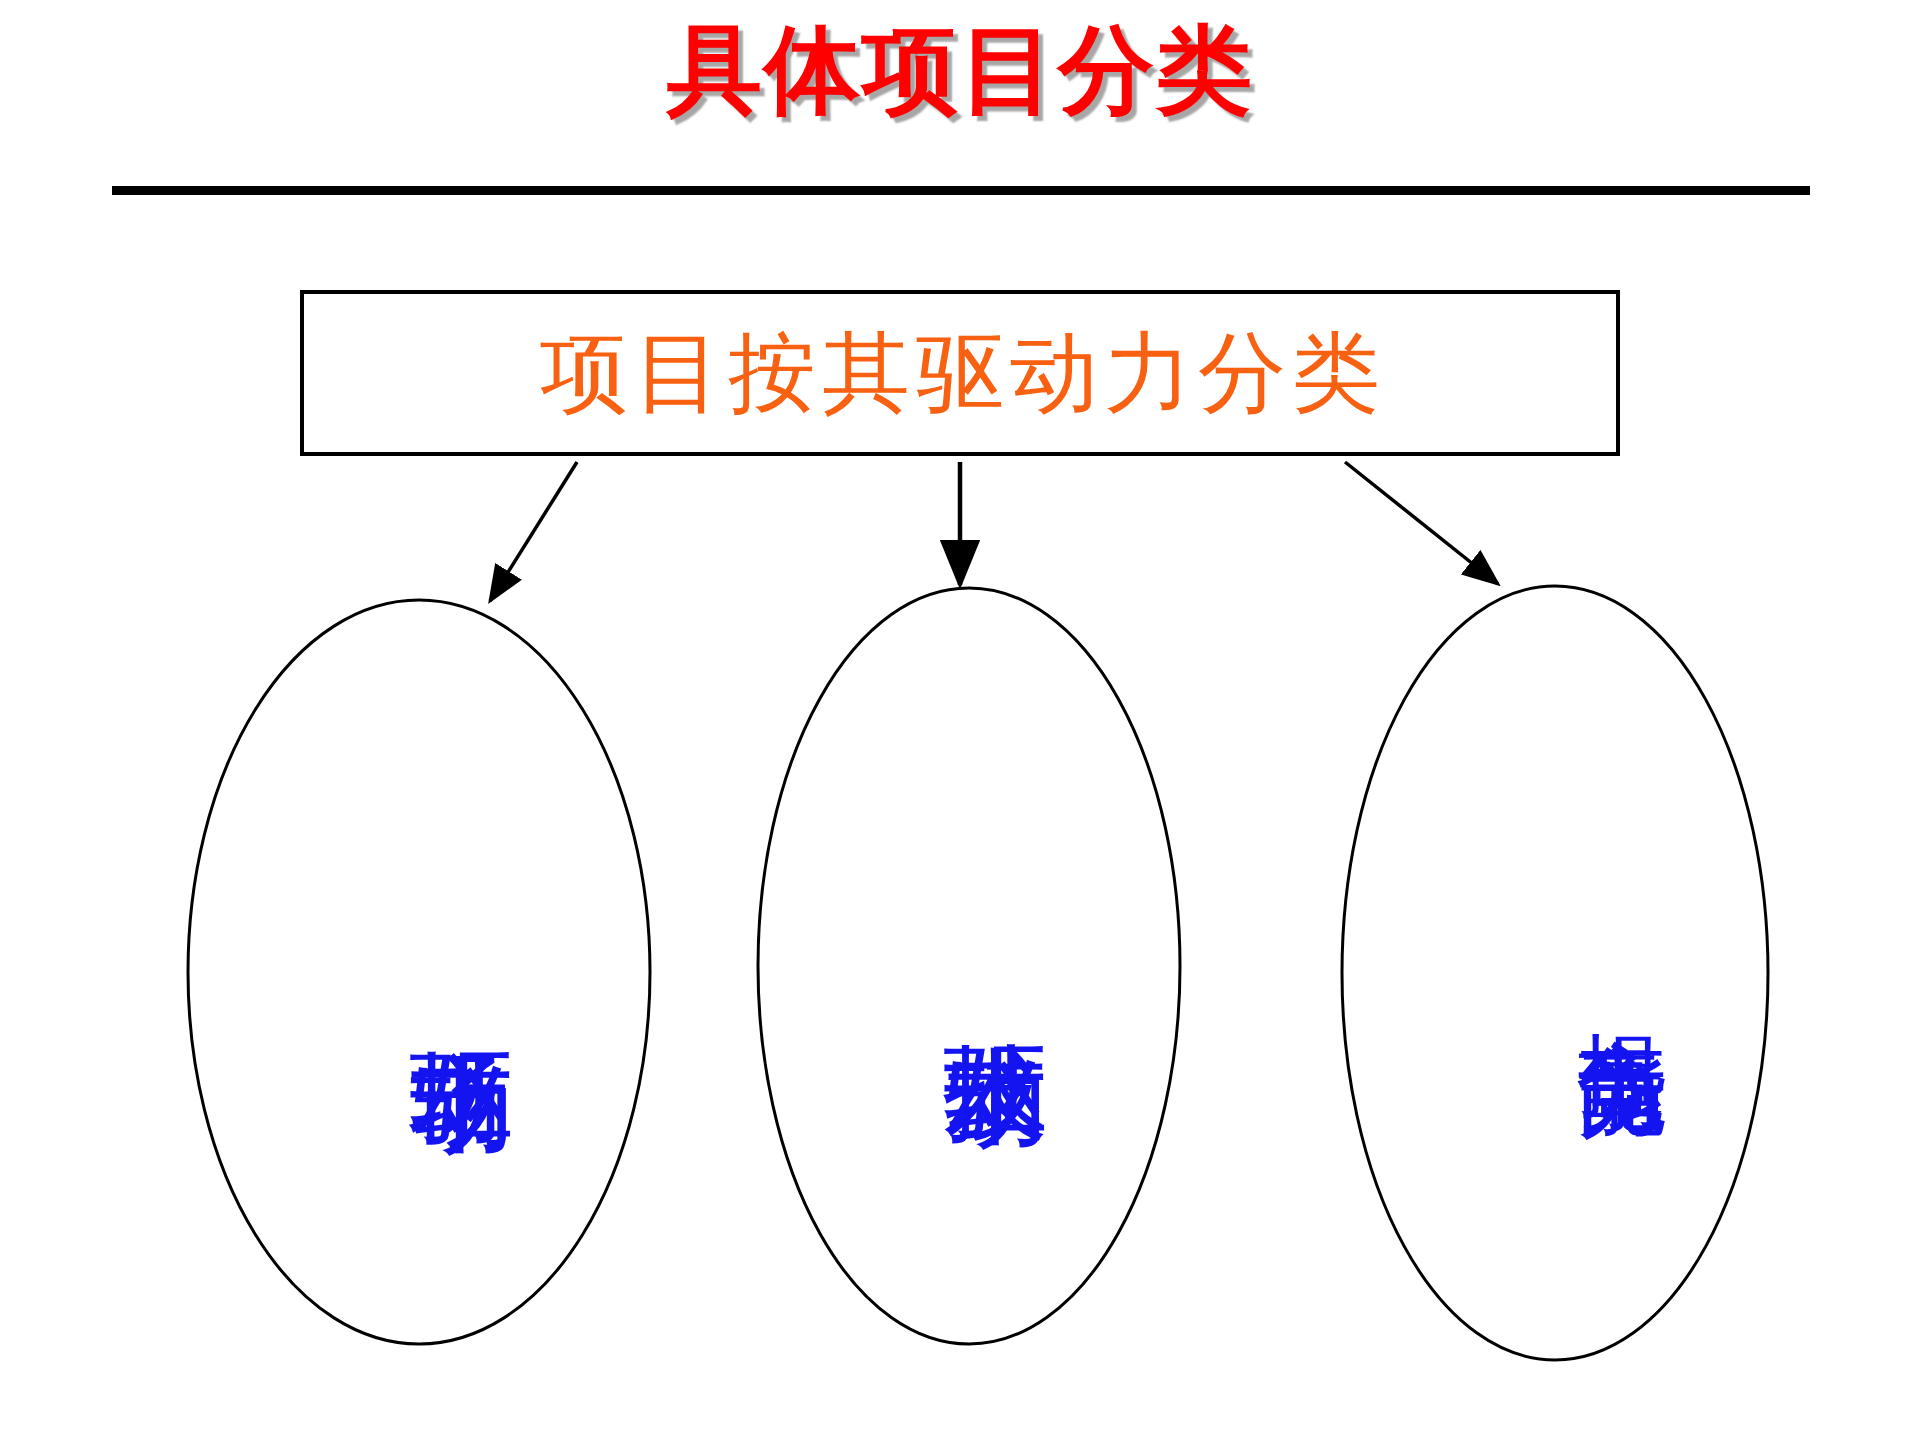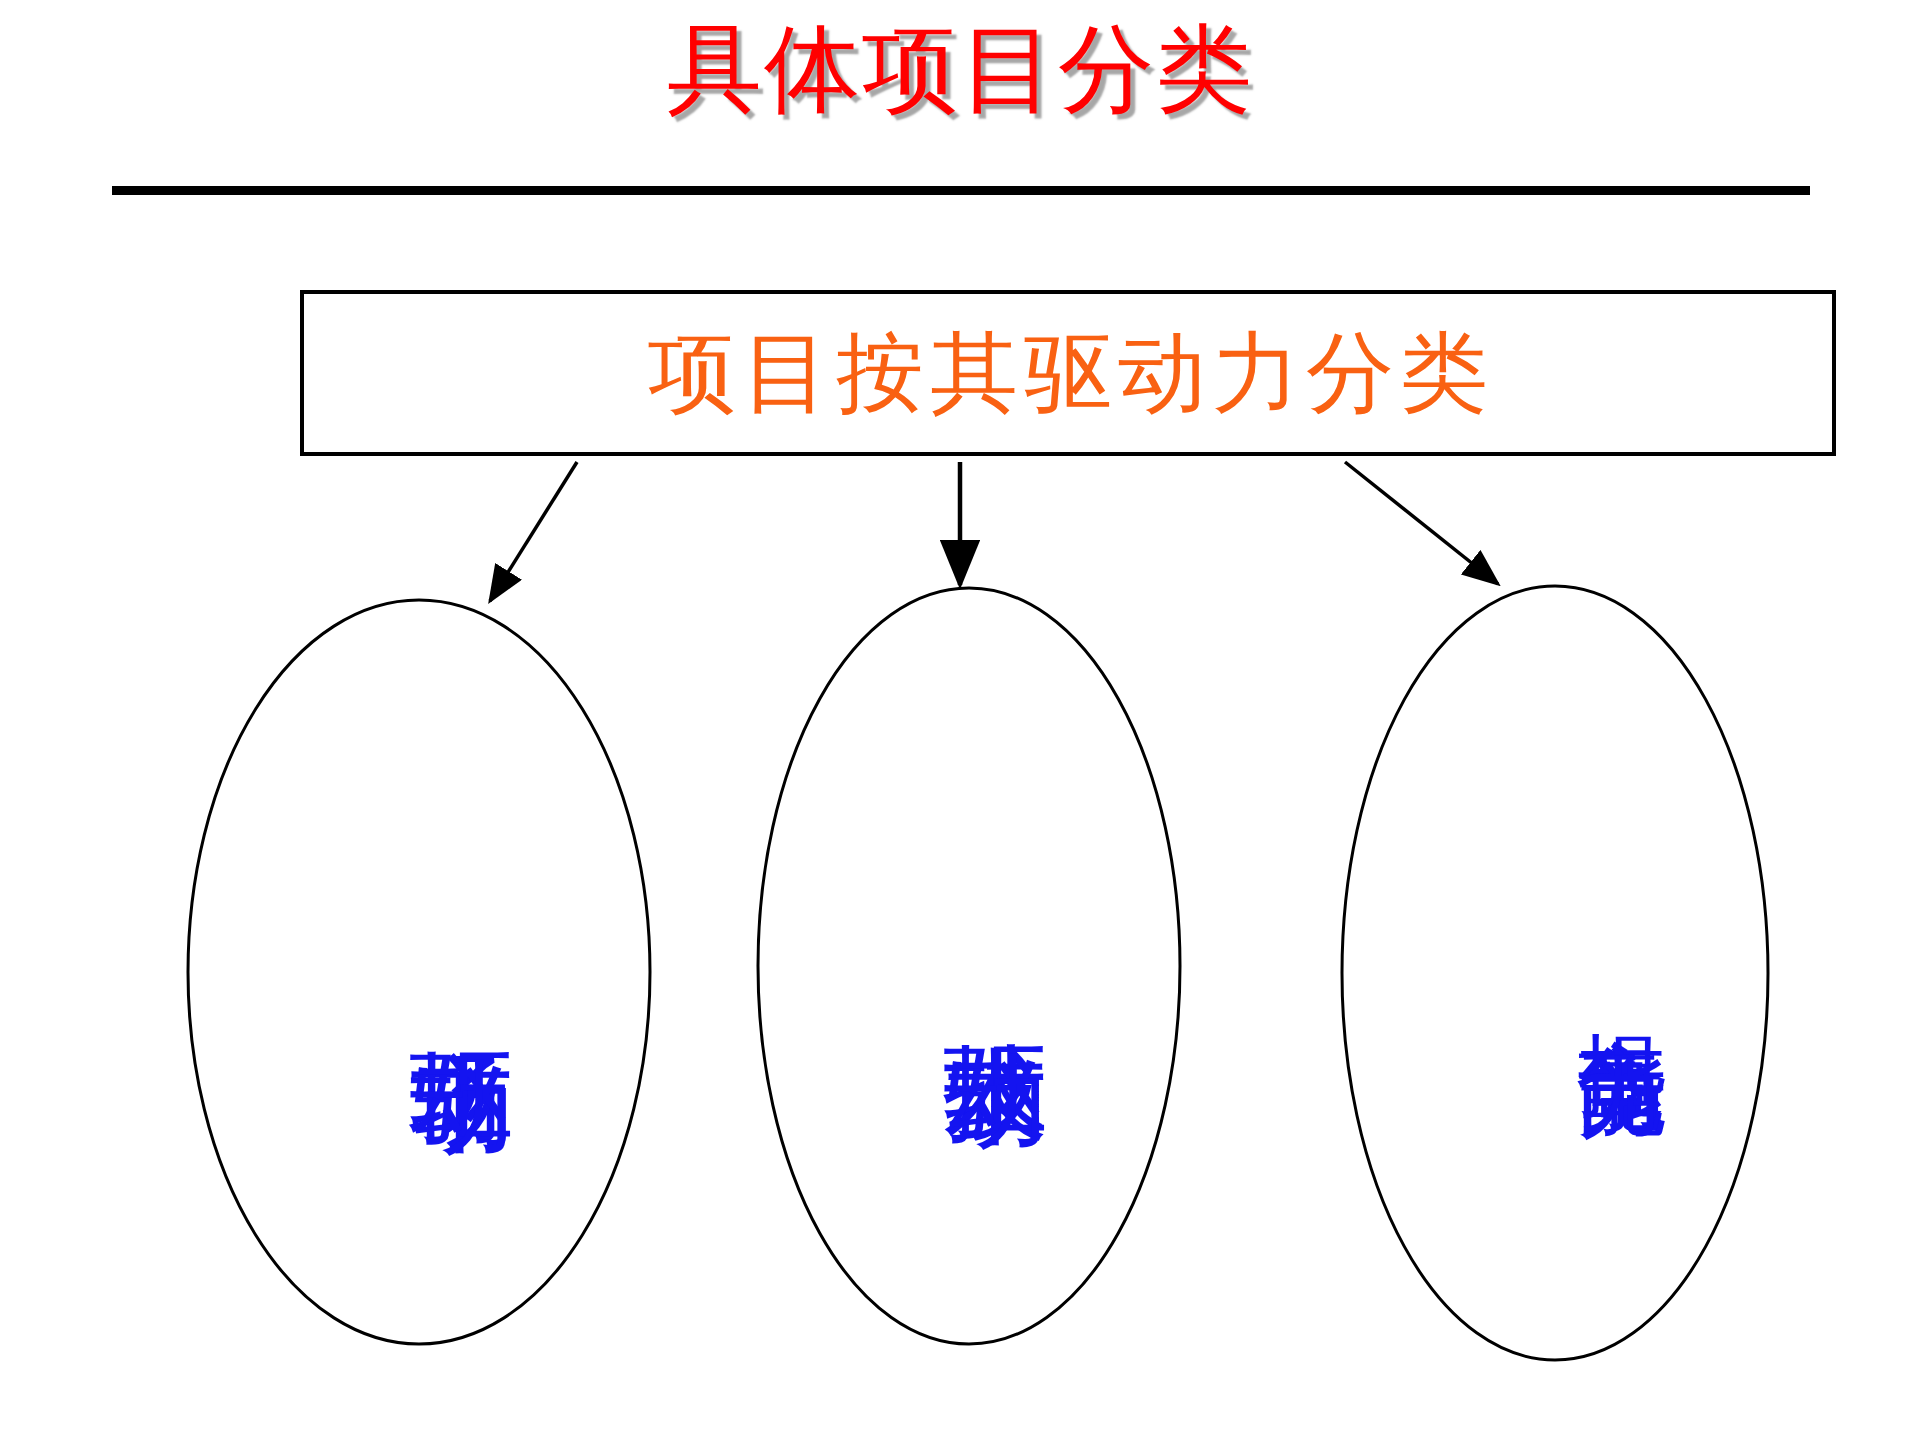--- a/index.html
+++ b/index.html
@@ -18,21 +18,21 @@
 
   
   .slide-title {
     position: absolute;
     left: 0;
     top: 18px;
     width: 1920px;
     text-align: center;
     font-family: "DejaVu Serif", "Liberation Serif", serif;
     font-size: 96px;
-    font-weight: 400;
+    font-weight: 700;
     line-height: 1.08;
     letter-spacing: 2px;
     color: #ff0000;
     text-shadow: 5px 5px 2px rgba(130,130,130,0.70);
     white-space: nowrap;
   }
 
   
   .title-rule {
     position: absolute;
@@ -41,21 +41,21 @@
     width: 1698px;
     height: 9px;
     background: #000000;
   }
 
   
   .root-box {
     position: absolute;
     left: 300px;
     top: 290px;
-    width: 1536px;
+    width: 1320px;
     height: 166px;
     box-sizing: border-box;
     border: 4px solid #000000;
     background: #ffffff;
     display: flex;
     align-items: center;
     justify-content: center;
   }
   .root-box-label {
     font-family: "DejaVu Serif", "Liberation Serif", serif;

